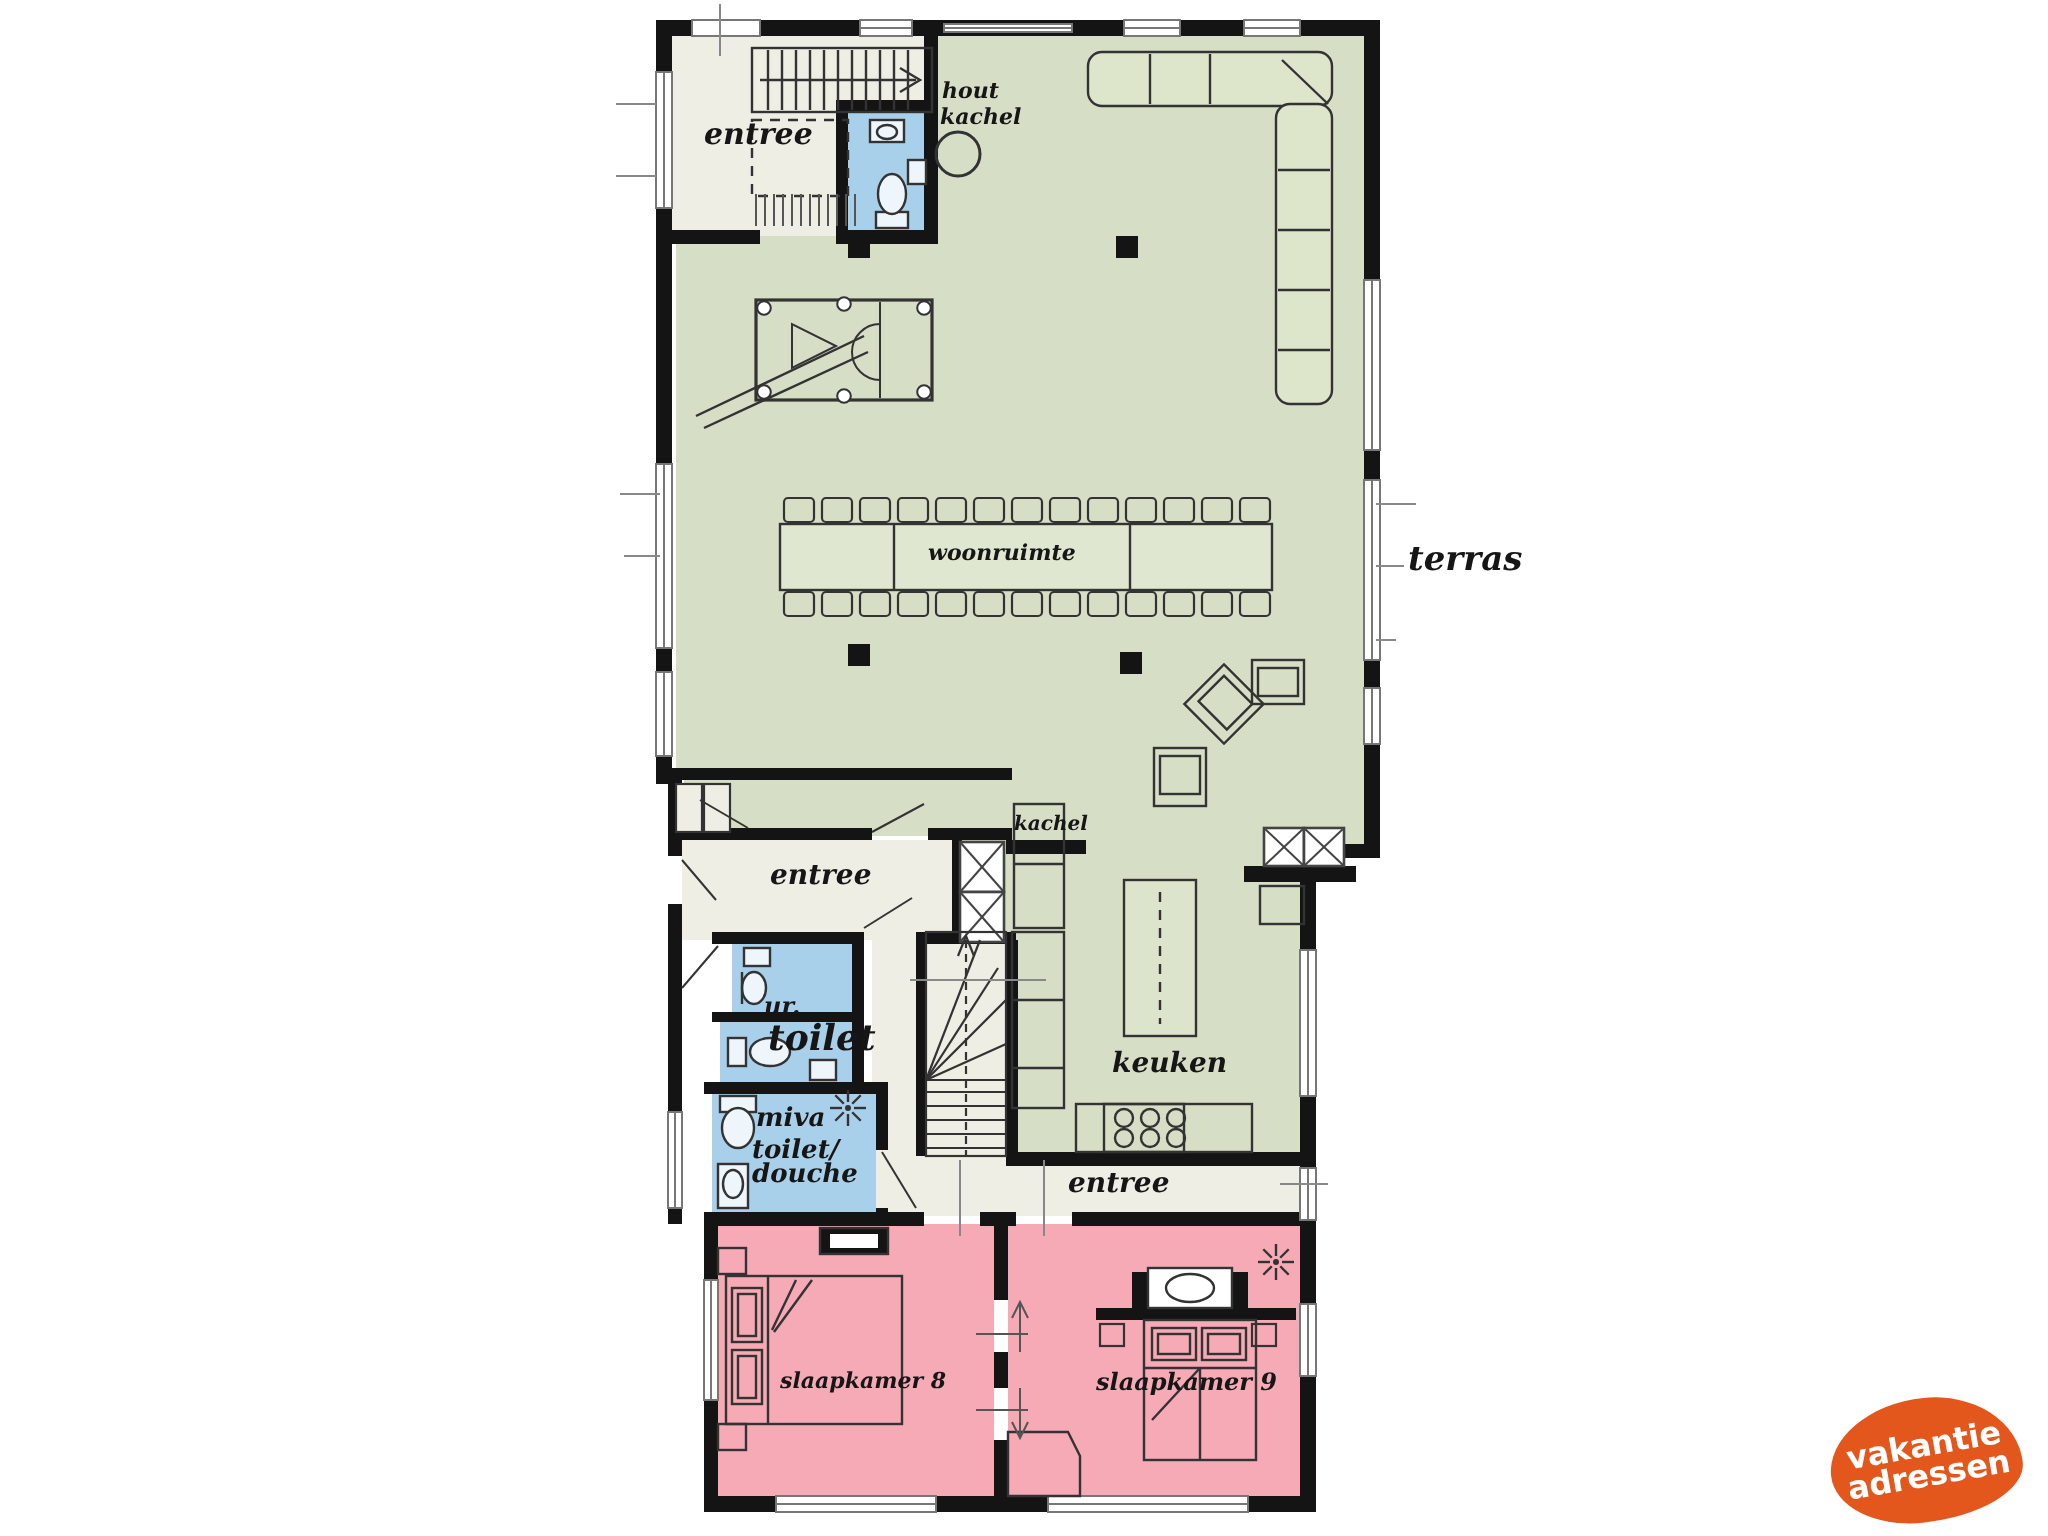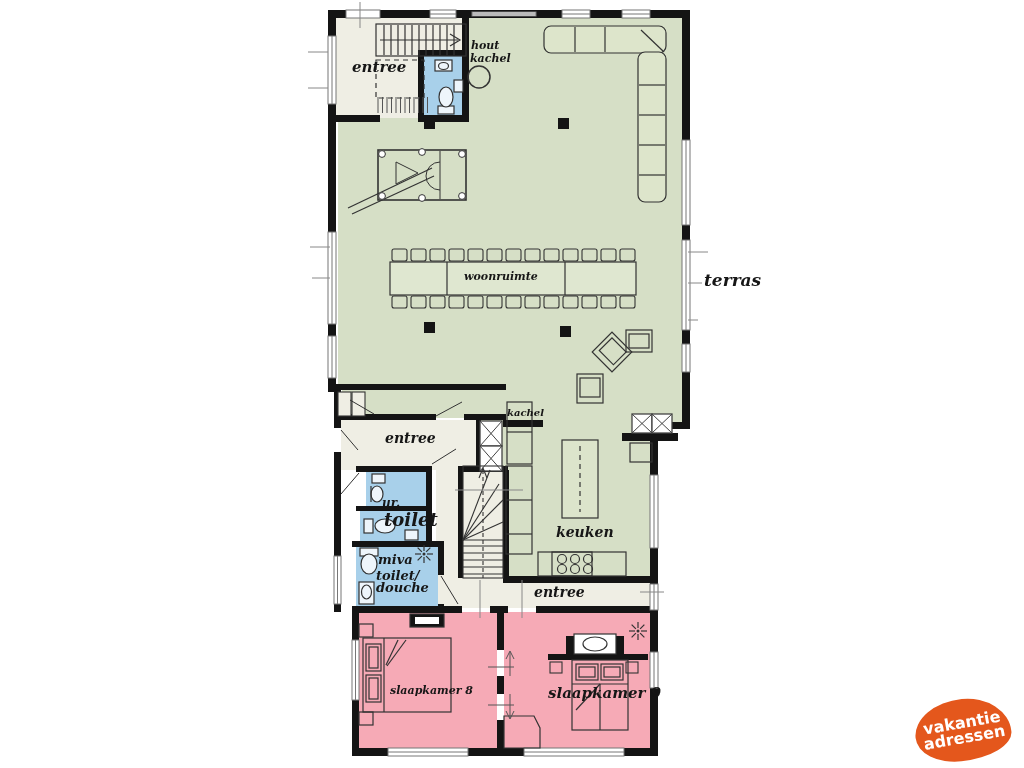--- a/index.html
+++ b/index.html
@@ -418,21 +418,21 @@
   <div class="lbl" style="left:507px;top:407px;font-size:10px;">kachel</div>
   <div class="lbl" style="left:385px;top:430px;font-size:14px;">entree</div>
   <div class="lbl" style="left:382px;top:480px;font-size:12px;margin-top:16px;">ur.</div>
   <div class="lbl" style="left:384px;top:509px;font-size:18px;">toilet</div>
   <div class="lbl" style="left:378px;top:552px;font-size:13px;">miva</div>
   <div class="lbl" style="left:376px;top:568px;font-size:13px;">toilet/</div>
   <div class="lbl" style="left:376px;top:580px;font-size:13px;">douche</div>
   <div class="lbl" style="left:556px;top:524px;font-size:14px;">keuken</div>
   <div class="lbl" style="left:534px;top:584px;font-size:14px;">entree</div>
   <div class="lbl" style="left:390px;top:684px;font-size:11px;">slaapkamer 8</div>
-  <div class="lbl" style="left:548px;top:684px;font-size:15px;">slaapkamer 9</div>
+  <div class="lbl" style="left:548px;top:684px;font-size:12px;">slaapkamer 9</div>
 
   <div id="logo">
     <div class="logo-text">
       <div>vakantie</div>
       <div>adressen</div>
     </div>
   </div>
 </div>
 
 </body></html>

